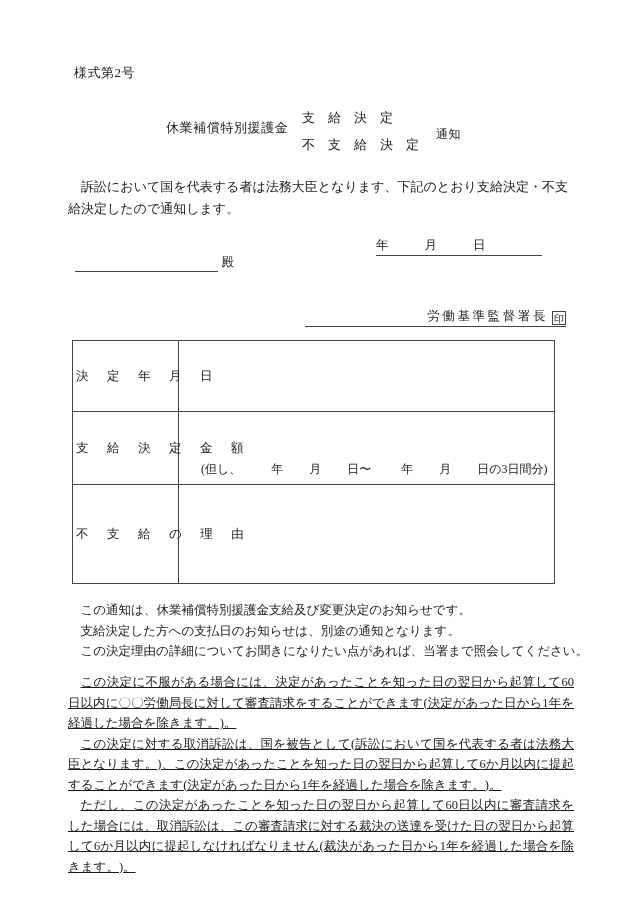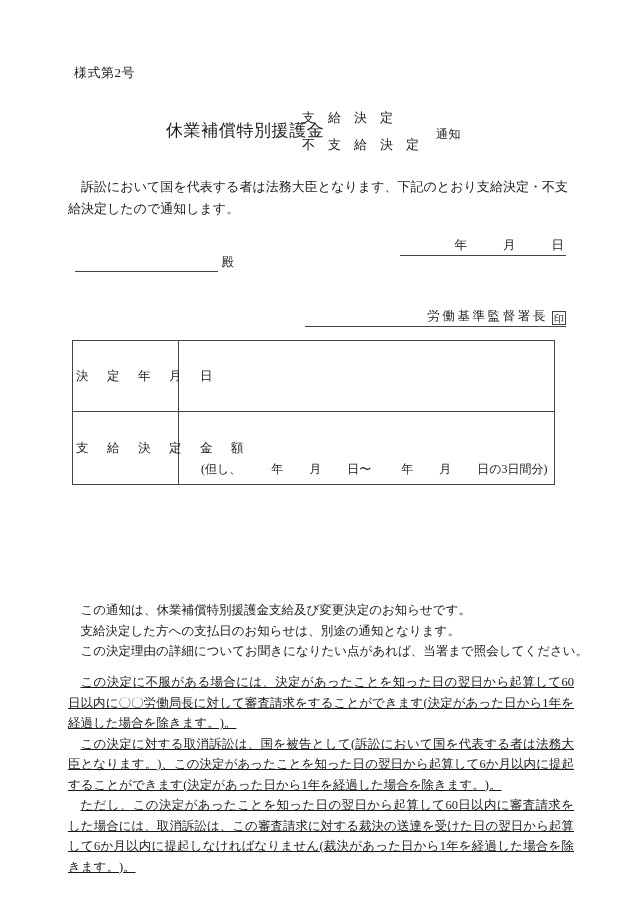--- a/index.html
+++ b/index.html
@@ -35,21 +35,21 @@
     position: absolute;
     left: 74px;
     top: 104px;
     width: 500px;
     height: 54px;
   }
   .subject-name {
     position: absolute;
     left: 92px;
     top: 15px;
-    font-size: 17px;
+    font-size: 13px;
     letter-spacing: 0.6px;
     white-space: nowrap;
   }
   .decision-stack {
     position: absolute;
     left: 228px;
     top: 0;
     width: 130px;
   }
   .decision-line {
@@ -76,28 +76,27 @@
     width: 500px;
     font-size: 13px;
     line-height: 22px;
     text-align: justify;
     text-indent: 1em;
   }
 
   
   .date-line {
     position: absolute;
-    left: 400px;
+    left: 376px;
     top: 236px;
     width: 166px;
     border-bottom: 1px solid #444;
     font-size: 12.5px;
     height: 19px;
     line-height: 19px;
-    text-align: right;
     white-space: nowrap;
   }
   .date-line .y { margin-right: 36px; }
   .date-line .m { margin-right: 36px; }
   .date-line .d { margin-right: 2px; }
 
   
   .recipient {
     position: absolute;
     left: 75px;
@@ -270,20 +269,24 @@
         <td></td>
       </tr>
       <tr class="row-amount">
         <td class="col-label">支　給　決　定　金　額</td>
         <td class="amount-cell">
           <div class="amount-note">
             <span>(但し、</span><span class="gap-s"></span><span>年</span><span class="gap-m"></span><span>月</span><span class="gap-m"></span><span>日〜</span><span class="gap-l"></span><span>年</span><span class="gap-m"></span><span>月</span><span class="gap-m"></span><span>日の3日間分)</span>
           </div>
         </td>
       </tr>
+      <tr class="row-reason">
+        <td class="col-label">不　支　給　の　理　由</td>
+        <td></td>
+      </tr>
     </tbody>
   </table>
 
   <div class="notes">
     <div class="note-line">この通知は、休業補償特別援護金支給及び変更決定のお知らせです。</div>
     <div class="note-line">支給決定した方への支払日のお知らせは、別途の通知となります。</div>
     <div class="note-line">この決定理由の詳細についてお聞きになりたい点があれば、当署まで照会してください。</div>
   </div>
 
   <div class="appeal">

